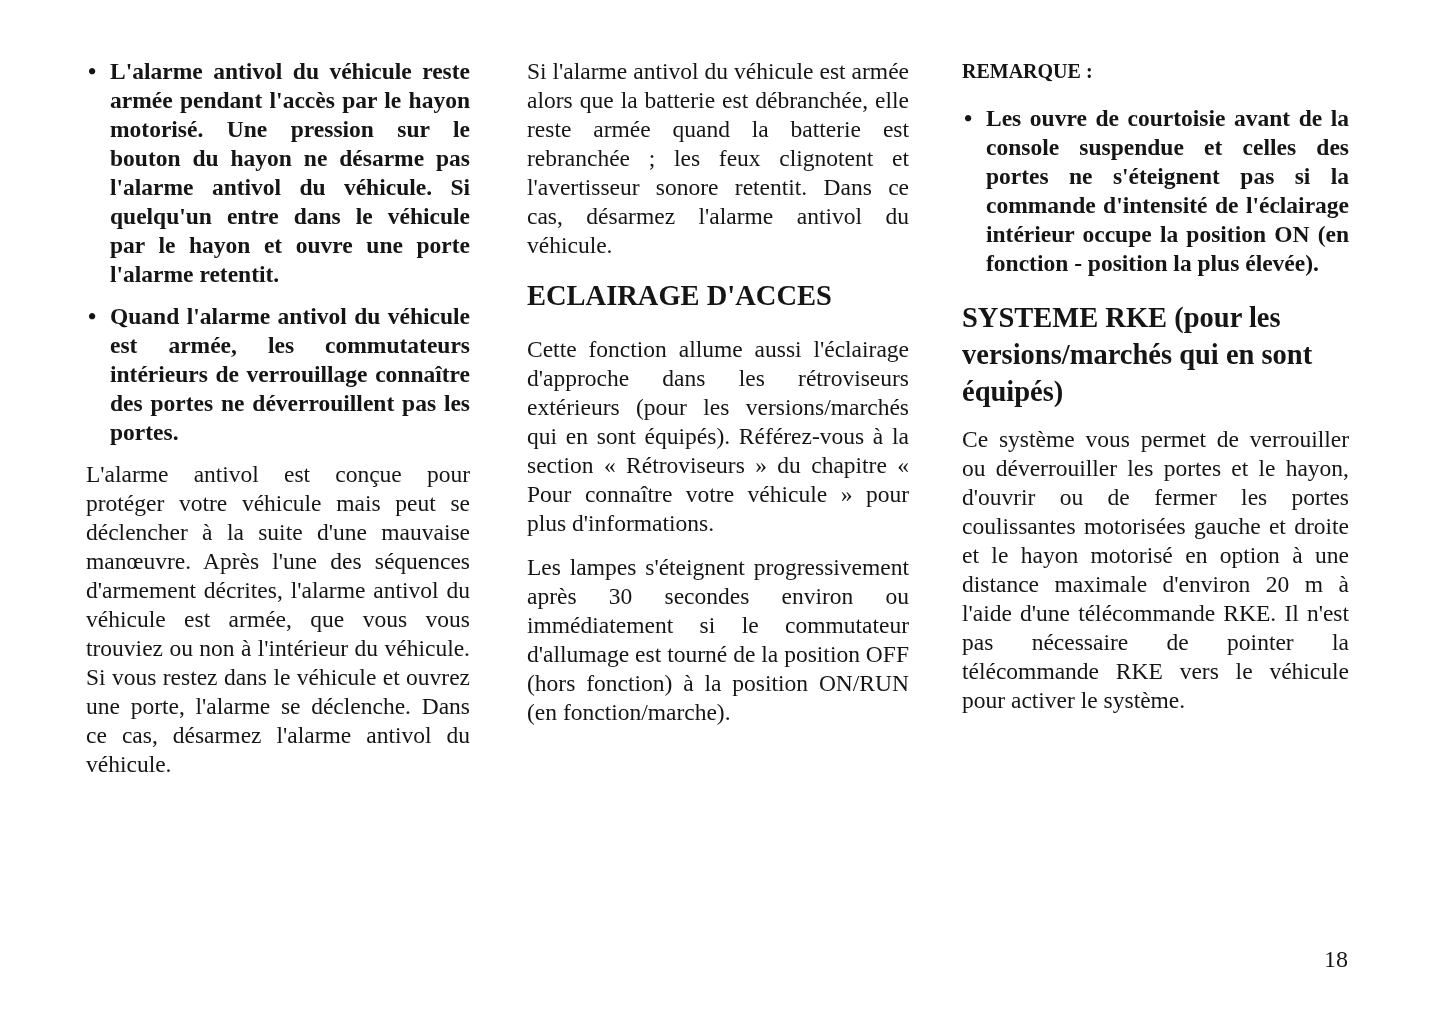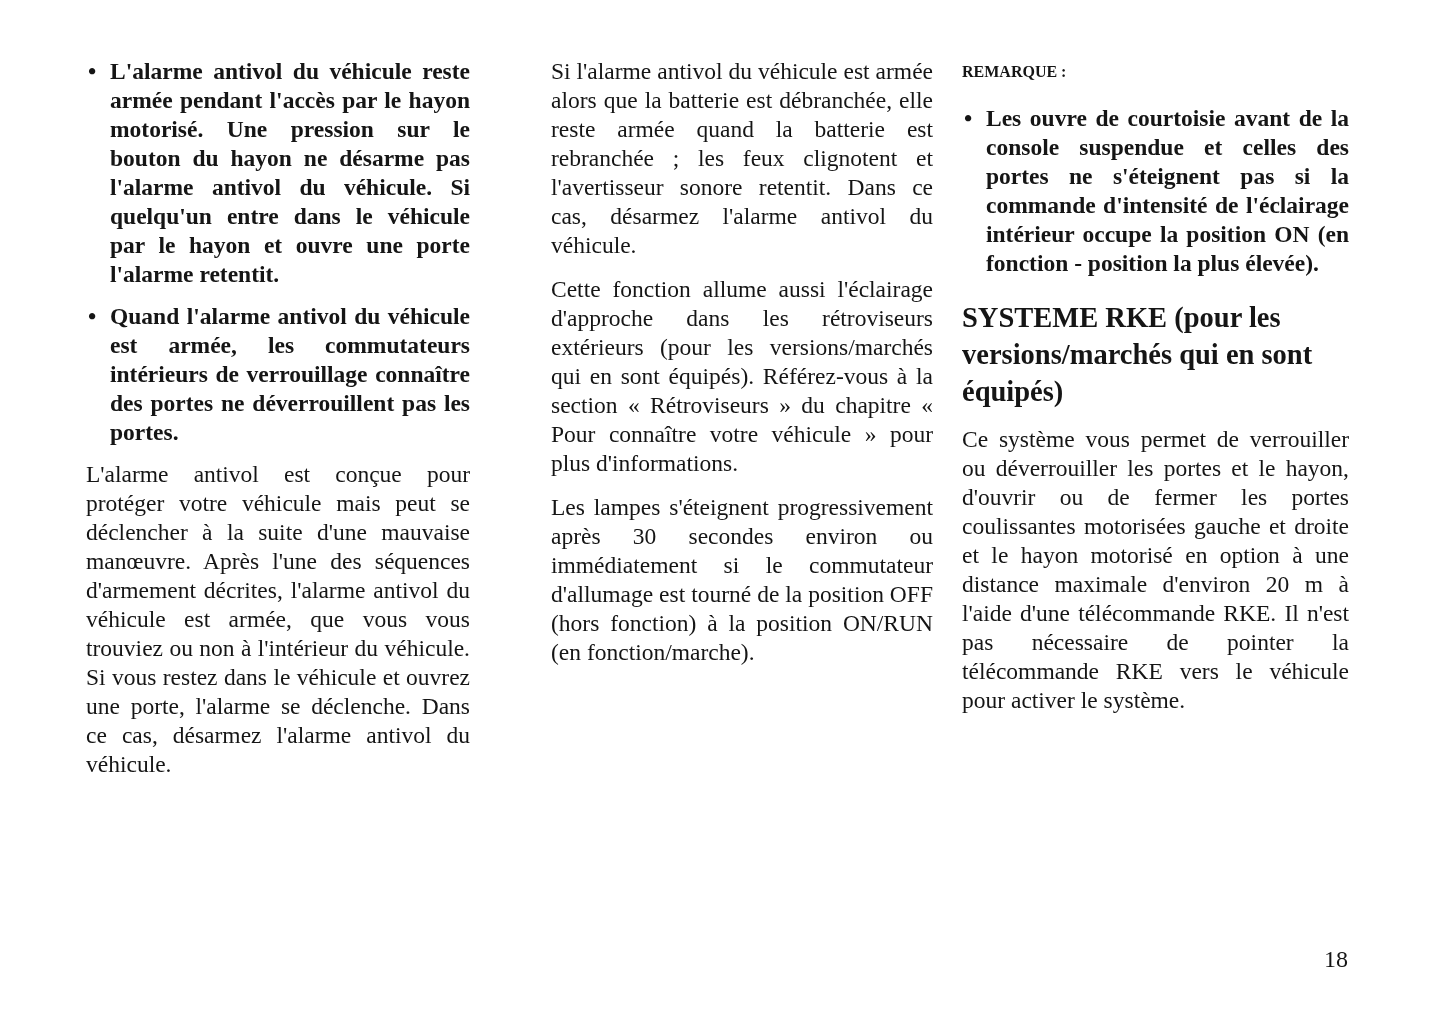--- a/index.html
+++ b/index.html
@@ -17,21 +17,21 @@
     overflow: hidden;
   }
   .col {
     position: absolute;
     top: 57px;
     font-size: 23.5px;
     line-height: 29px;
     text-align: justify;
   }
   .col-1 { left: 86px;  width: 384px; }
-  .col-2 { left: 551px; width: 382px; }
+  .col-2 { left: 527px; width: 382px; }
   .col-3 { left: 962px; width: 387px; }
 
   ul.bullets { list-style: none; margin: 0 0 2px 0; }
   ul.bullets li {
     position: relative;
     padding-left: 24px;
     margin-bottom: 13px;
     font-weight: bold;
   }
   ul.bullets li::before {
@@ -49,21 +49,21 @@
     line-height: 31px;
     font-weight: bold;
     text-align: left;
     margin: 20px 0 24px 0;
   }
   h2.section.multiline {
     line-height: 37px;
     margin: 21px 0 15px 0;
   }
   h3.note {
-    font-size: 16px;
+    font-size: 20px;
     line-height: 29px;
     font-weight: bold;
     text-align: left;
     margin: 0 0 18px 0;
   }
   .page-number {
     position: absolute;
     right: 97px;
     bottom: 52px;
     font-size: 24px;
@@ -78,20 +78,21 @@
   <div class="col col-1">
     <ul class="bullets">
       <li>L'alarme antivol du véhicule reste armée pendant l'accès par le hayon motorisé. Une pression sur le bouton du hayon ne désarme pas l'alarme antivol du véhicule. Si quelqu'un entre dans le véhicule par le hayon et ouvre une porte l'alarme retentit.</li>
       <li>Quand l'alarme antivol du véhicule est armée, les commutateurs intérieurs de verrouillage connaître des portes ne déverrouillent pas les portes.</li>
     </ul>
     <p class="last">L'alarme antivol est conçue pour protéger votre véhicule mais peut se déclencher à la suite d'une mauvaise manœuvre. Après l'une des séquences d'armement décrites, l'alarme antivol du véhicule est armée, que vous vous trouviez ou non à l'intérieur du véhicule. Si vous restez dans le véhicule et ouvrez une porte, l'alarme se déclenche. Dans ce cas, désarmez l'alarme antivol du véhicule.</p>
   </div>
 
   <div class="col col-2">
     <p>Si l'alarme antivol du véhicule est armée alors que la batterie est débranchée, elle reste armée quand la batterie est rebranchée ; les feux clignotent et l'avertisseur sonore retentit. Dans ce cas, désarmez l'alarme antivol du véhicule.</p>
+    <h2 class="section">ECLAIRAGE D'ACCES</h2>
     <p>Cette fonction allume aussi l'éclairage d'approche dans les rétroviseurs extérieurs (pour les versions/marchés qui en sont équipés). Référez-vous à la section « Rétroviseurs » du chapitre « Pour connaître votre véhicule » pour plus d'informations.</p>
     <p class="last">Les lampes s'éteignent progressivement après 30 secondes environ ou immédiatement si le commutateur d'allumage est tourné de la position OFF (hors fonction) à la position ON/RUN (en fonction/marche).</p>
   </div>
 
   <div class="col col-3">
     <h3 class="note">REMARQUE :</h3>
     <ul class="bullets">
       <li>Les ouvre de courtoisie avant de la console suspendue et celles des portes ne s'éteignent pas si la commande d'intensité de l'éclairage intérieur occupe la position ON (en fonction - position la plus élevée).</li>
     </ul>
     <h2 class="section multiline">SYSTEME RKE (pour les versions/marchés qui en sont équipés)</h2>

